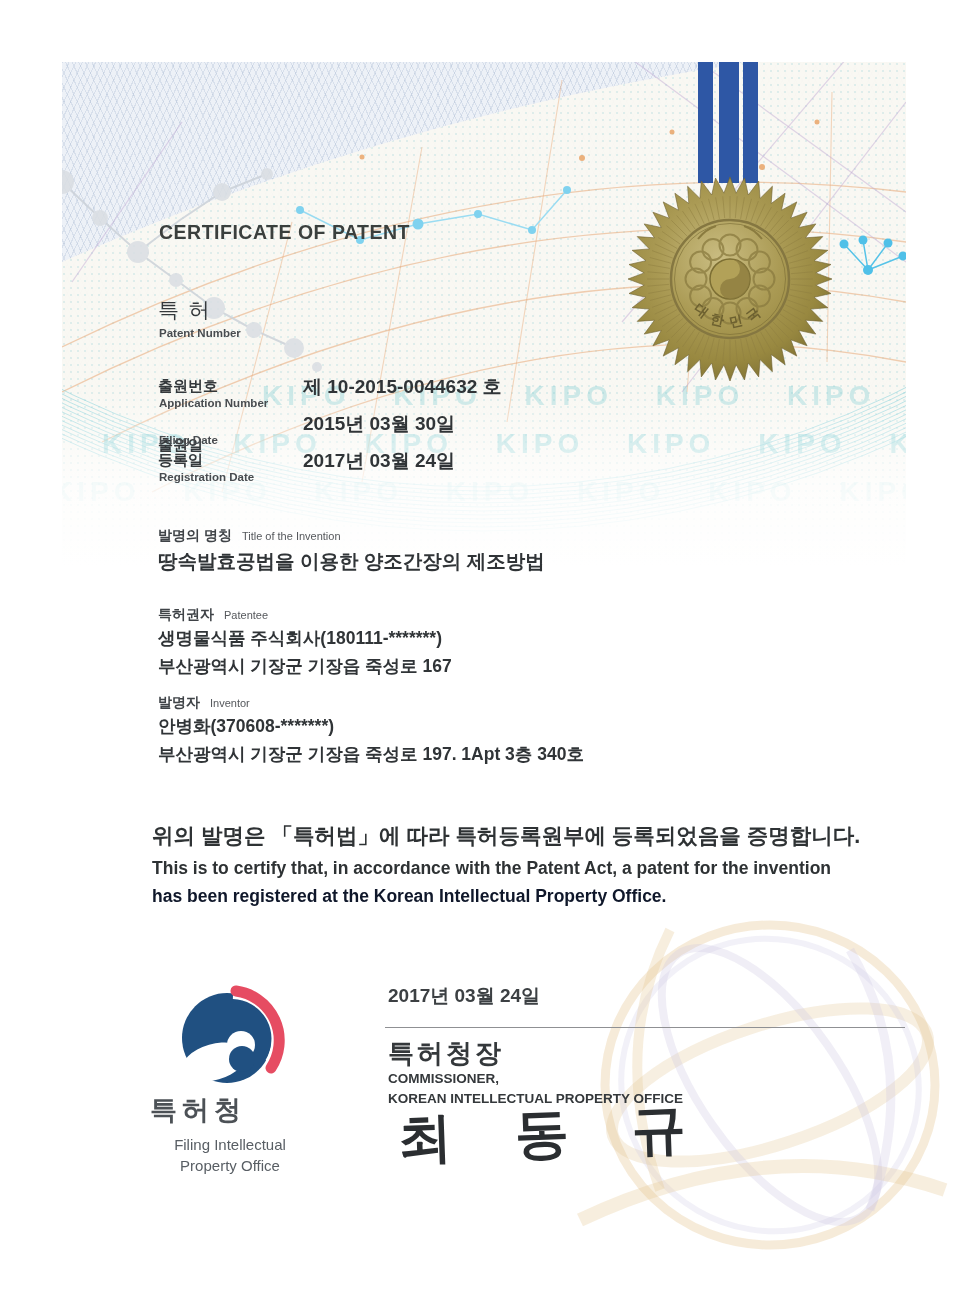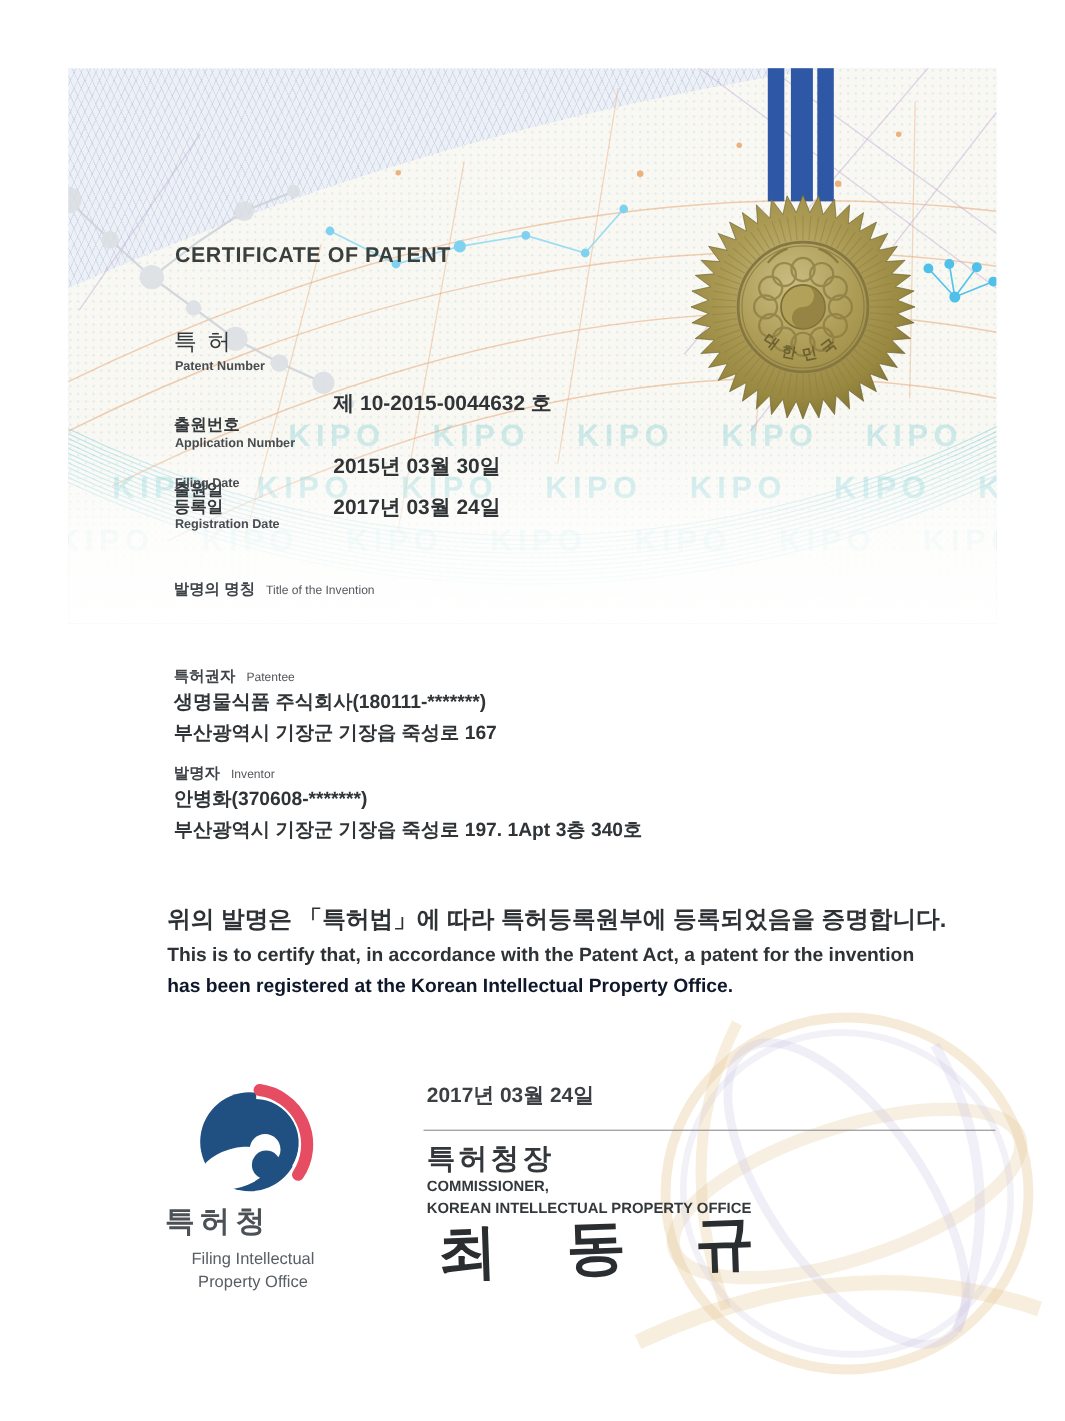--- a/index.html
+++ b/index.html
@@ -38,21 +38,21 @@
   
   .abs{position:absolute;white-space:nowrap;}
   .title-kr{left:156px;top:166px;font-size:47px;font-weight:800;color:#3a3f3d;letter-spacing:3px;}
   .title-en{left:159px;top:221px;font-size:19.5px;font-weight:700;color:#3a3f3d;letter-spacing:.5px;}
   .lab-big{left:158px;top:296px;font-size:21px;font-weight:400;color:#34383b;letter-spacing:2px;}
   .sub{font-size:11.5px;font-weight:600;color:#484c50;}
   .sub-0{left:159px;top:327px;}
   .val-big{left:303px;top:294px;font-size:24px;font-weight:800;}
   .lab{font-size:15px;font-weight:800;color:#34383b;}
   .val{font-size:19px;font-weight:800;}
-  .lab-1{left:158px;top:377px;} .sub-1{left:159px;top:397px;} .val-1{left:303px;top:354px;text-align:center;}
+  .lab-1{left:158px;top:377px;} .sub-1{left:159px;top:397px;} .val-1{left:303px;top:374px;text-align:center;}
   .lab-2{left:158px;top:414px;margin-top:22px;} .sub-2{left:159px;top:434px;} .val-2{left:303px;top:411px;}
   .lab-3{left:158px;top:451px;} .sub-3{left:159px;top:471px;} .val-3{left:303px;top:448px;}
   .sec-label{font-size:14px;font-weight:600;color:#3f4347;}
   .sec-label .en{font-size:11px;font-weight:500;color:#55585c;margin-left:10px;}
   .inv-label{left:158px;top:527px;}
   .inv-title{left:158px;top:548px;font-size:19.5px;font-weight:800;}
   .pat-label{left:158px;top:606px;}
   .pat-name{left:158px;top:626px;font-size:17.5px;font-weight:800;}
   .pat-addr{left:158px;top:654px;font-size:17.5px;font-weight:800;}
   .invt-label{left:158px;top:694px;}
@@ -234,20 +234,21 @@
   <div class="abs sub sub-2">Filing Date</div>
   <div class="abs val val-2">2015년  03월  30일</div>
 
   <div class="abs lab lab-3">등록일</div>
   <div class="abs sub sub-3">Registration Date</div>
   <div class="abs val val-3">2017년  03월  24일</div>
 
   <div class="abs sec-label inv-label">
     <span>발명의 명칭</span><span class="en">Title of the Invention</span>
   </div>
+  <div class="abs inv-title">땅속발효공법을 이용한 양조간장의 제조방법</div>
 
   <div class="abs sec-label pat-label">
     <span>특허권자</span><span class="en">Patentee</span>
   </div>
   <div class="abs pat-name">생명물식품 주식회사(180111-*******)</div>
   <div class="abs pat-addr">부산광역시 기장군 기장읍 죽성로 167</div>
 
   <div class="abs sec-label invt-label">
     <span>발명자</span><span class="en">Inventor</span>
   </div>

